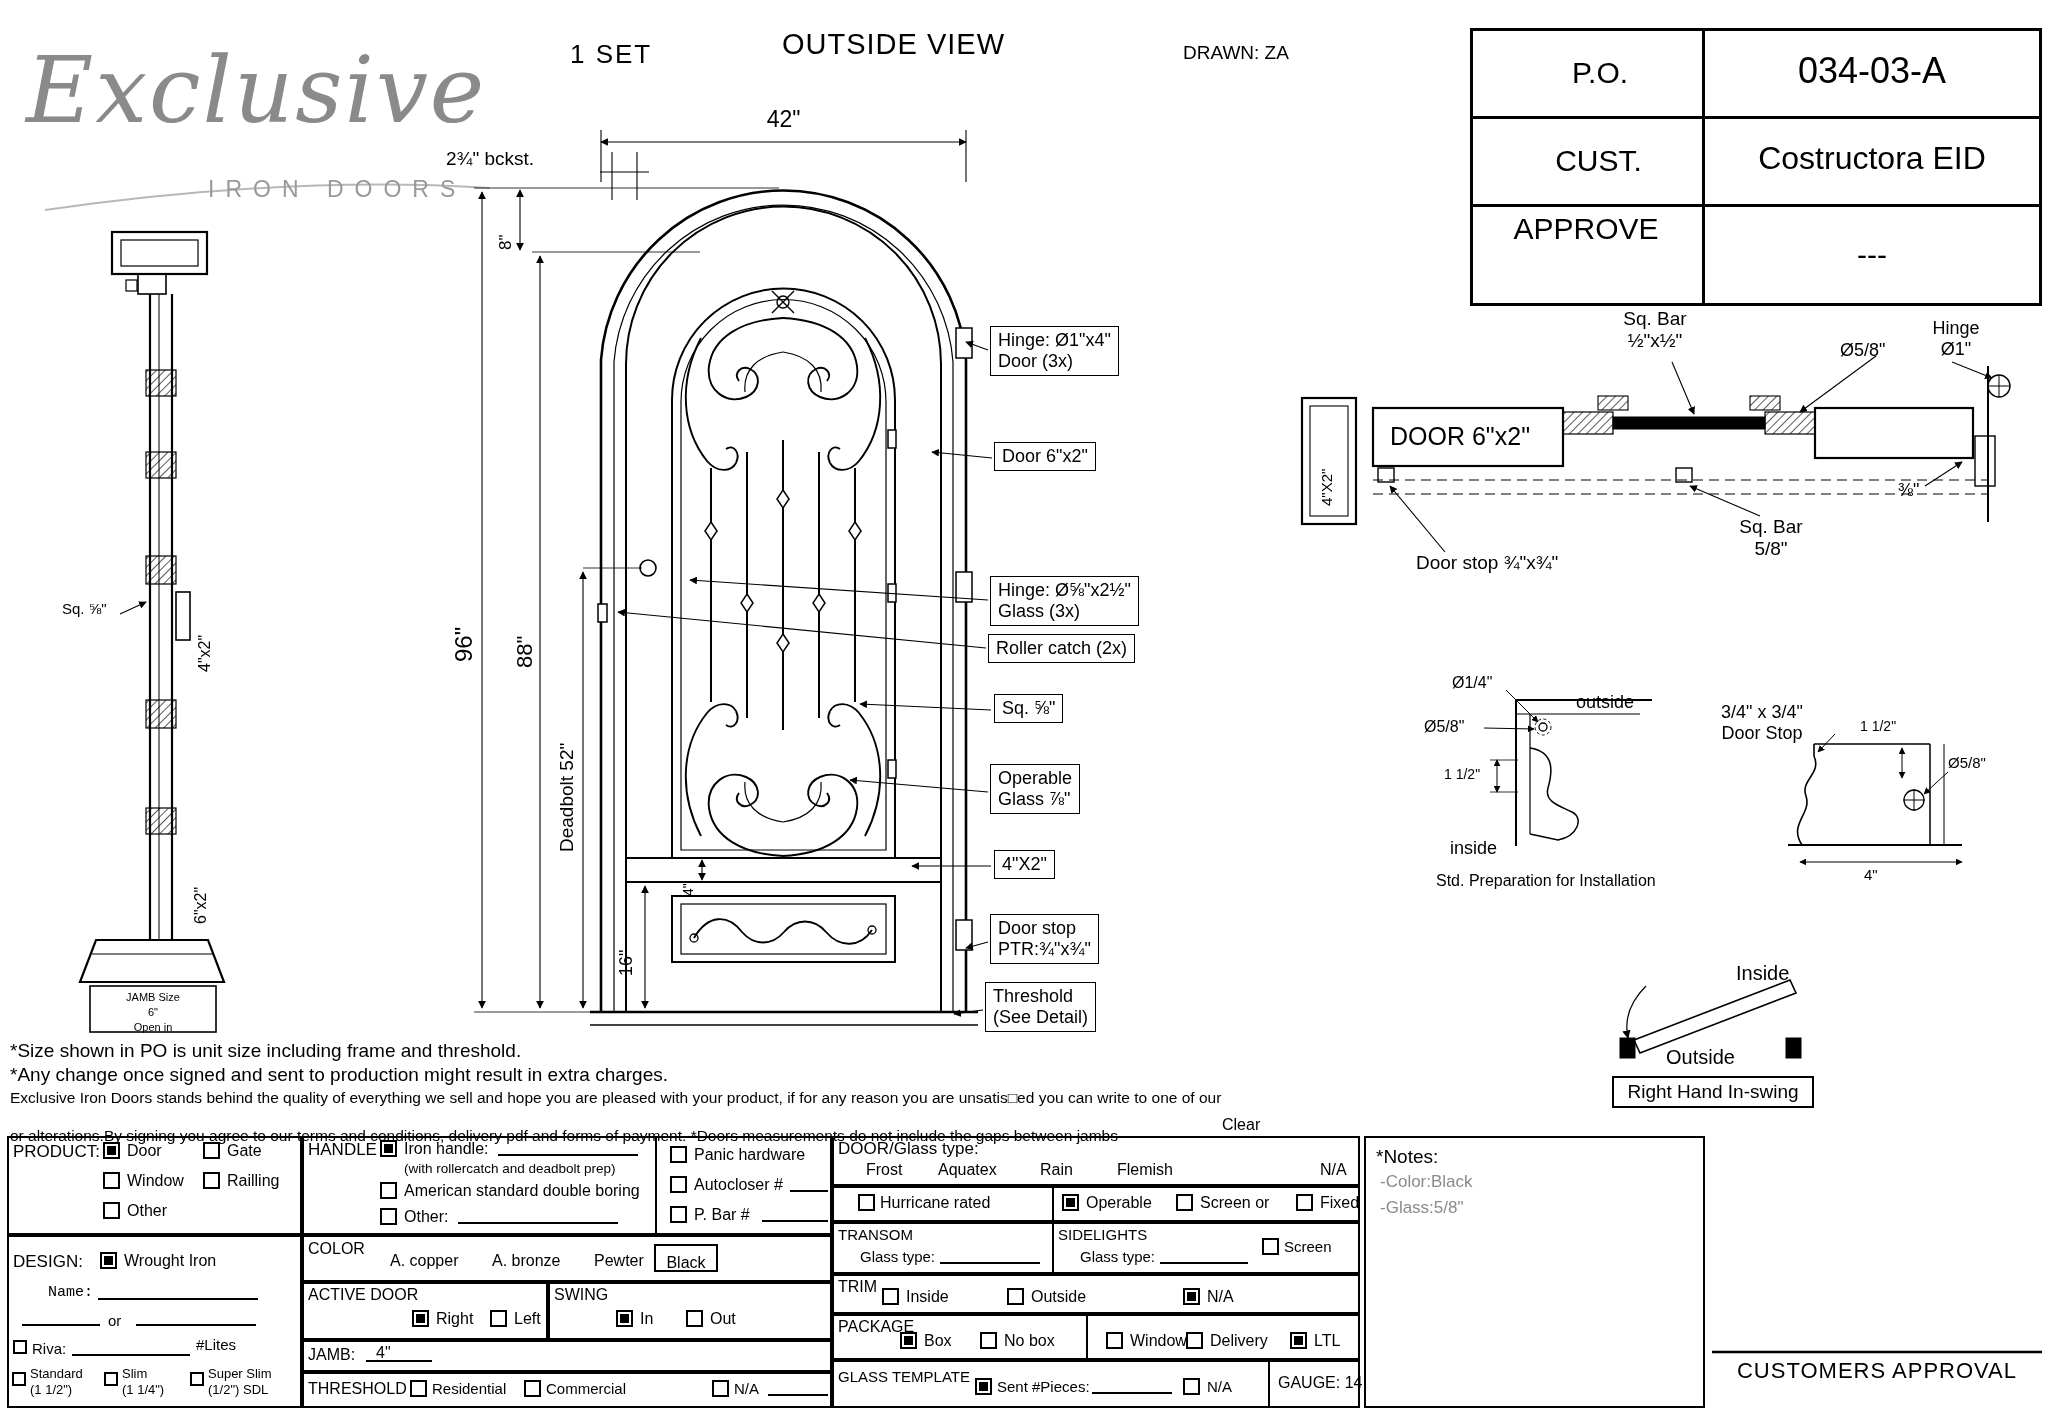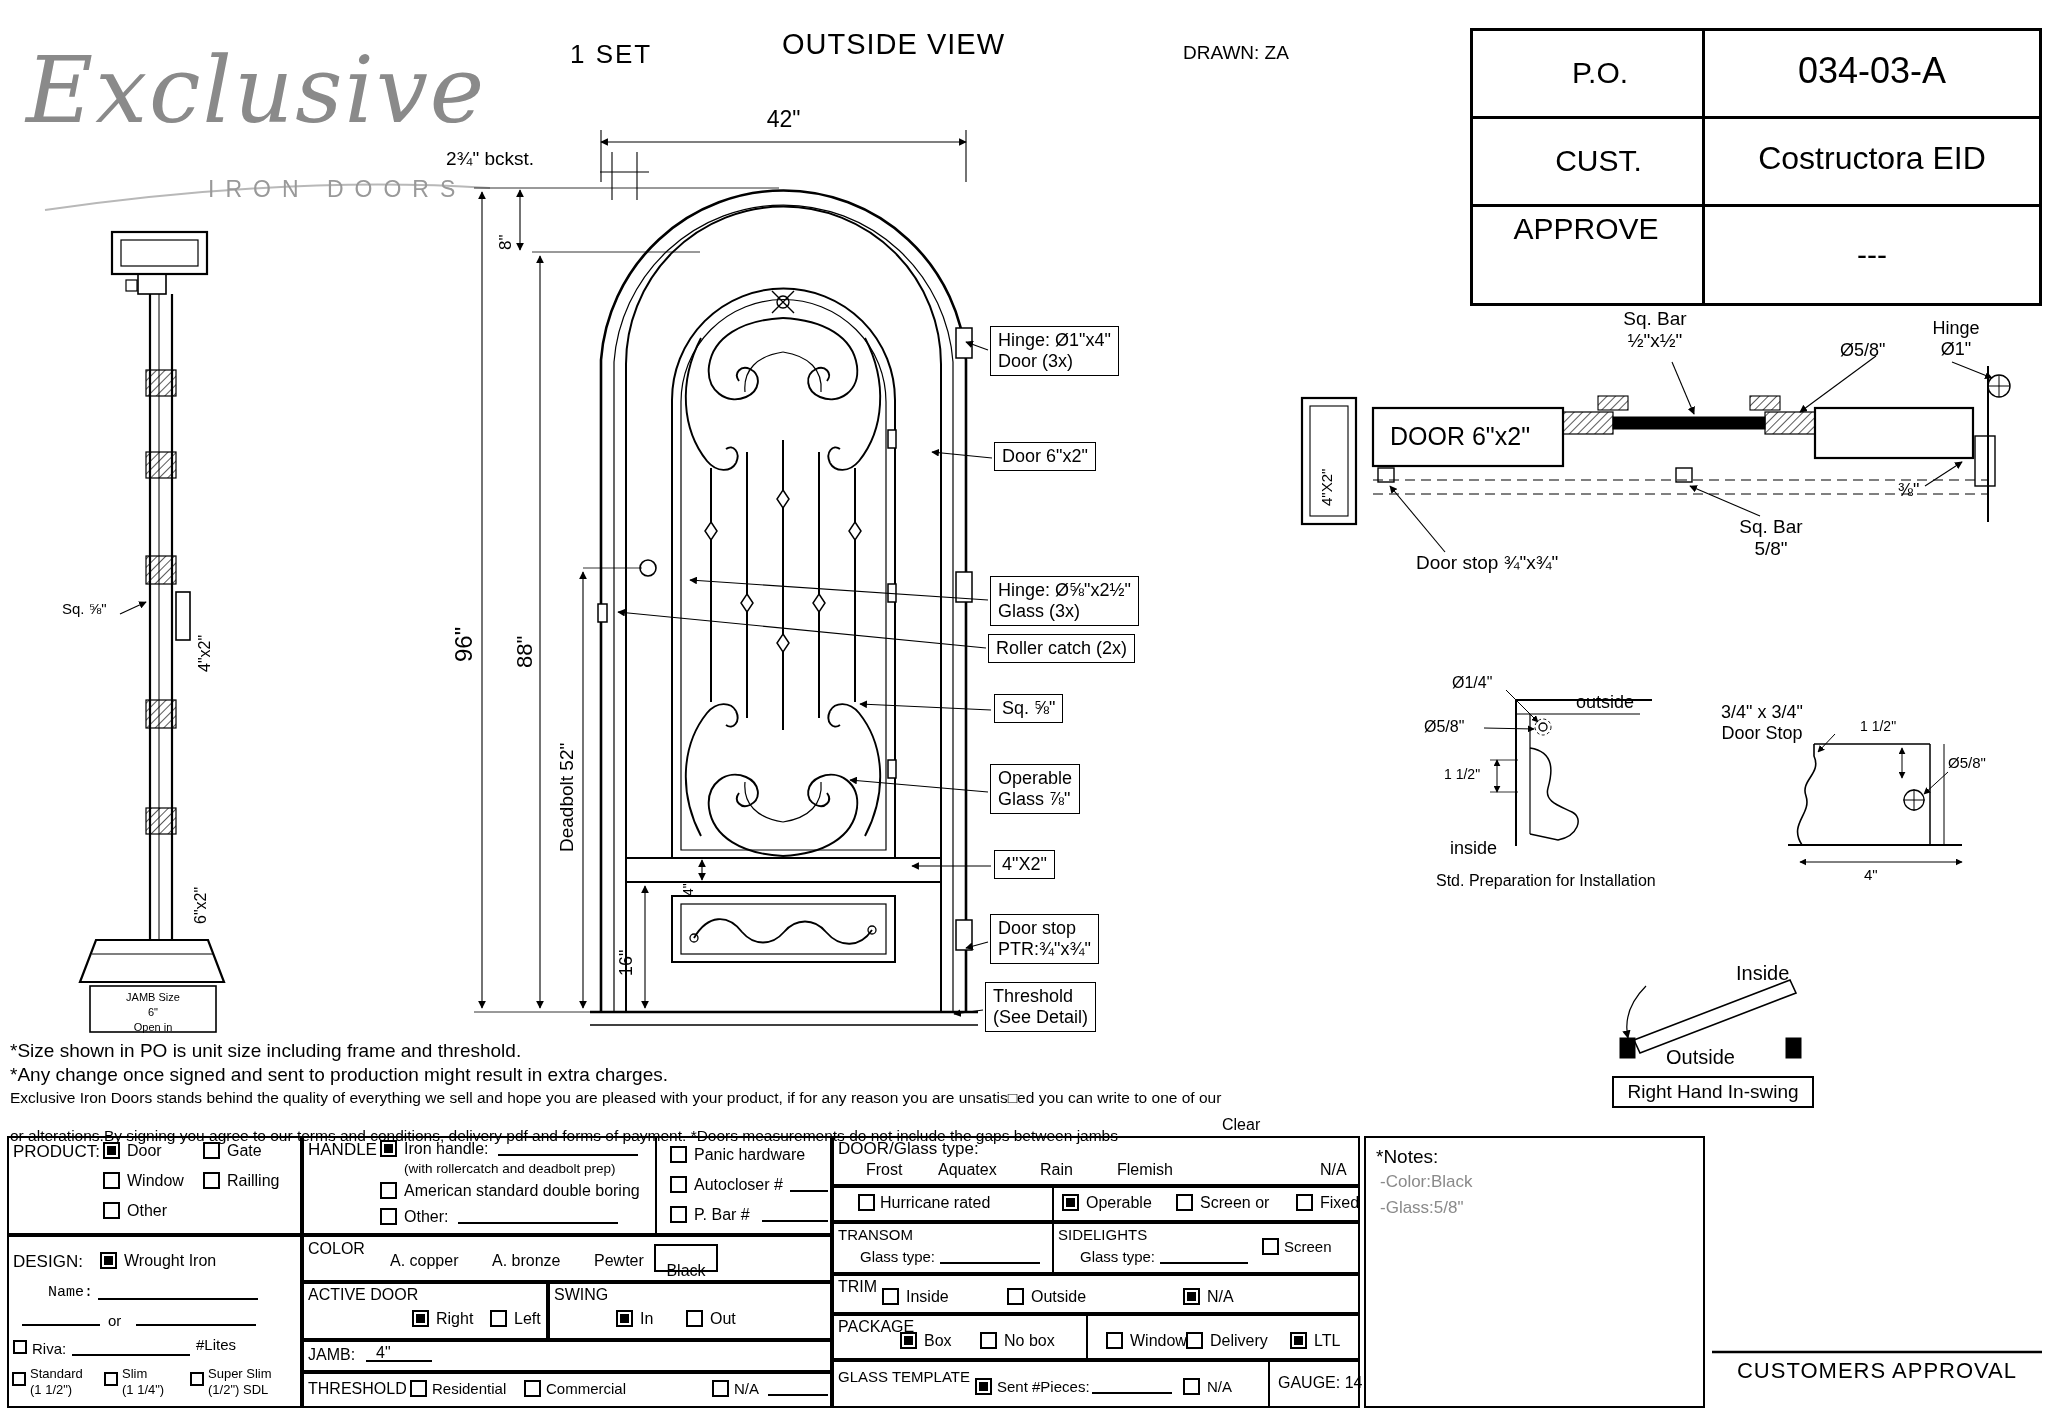--- a/index.html
+++ b/index.html
@@ -14,21 +14,21 @@
 .vline { position:absolute; border-left:2px solid #000; width:0; }
 .cb { position:absolute; width:17px; height:17px; border:2px solid #000; background:#fff; }
 .cb.small { width:14px; height:14px; }
 .cb.checked::after { content:""; position:absolute; inset:2px; background:#000; }
 .uline { position:absolute; border-bottom:2px solid #000; background:transparent; }
 .gray { color:#8a8a8a; }
 .f17 { font-size:17px; } .f16 { font-size:16px; } .f15 { font-size:15px; } .f13 { font-size:13px; line-height:1.25; }
 .note1 { font-size:19px; } .note2 { font-size:15.5px; }
 .logo-script { font-family:"DejaVu Serif",serif; font-style:italic; font-size:92px; color:#8a8a8a; letter-spacing:2px; }
 .logo-sub { font-size:23px; letter-spacing:11px; color:#999; }
-.selbox { position:absolute; border:2px solid #000; text-align:center; font-size:16px; padding-top:16px; }
+.selbox { position:absolute; border:2px solid #000; text-align:center; font-size:16px; padding-top:8px; }
 </style>
 </head>
 <body>
 
 <div id="canvas">
 
 <svg width="2048" height="1408" viewBox="0 0 2048 1408" style="position:absolute;left:0;top:0;">
 <defs>
 <marker id="arr" viewBox="0 0 10 10" refX="9" refY="5" markerWidth="7" markerHeight="7" orient="auto-start-reverse">
           <path d="M0,0L10,5L0,10z"></path>

